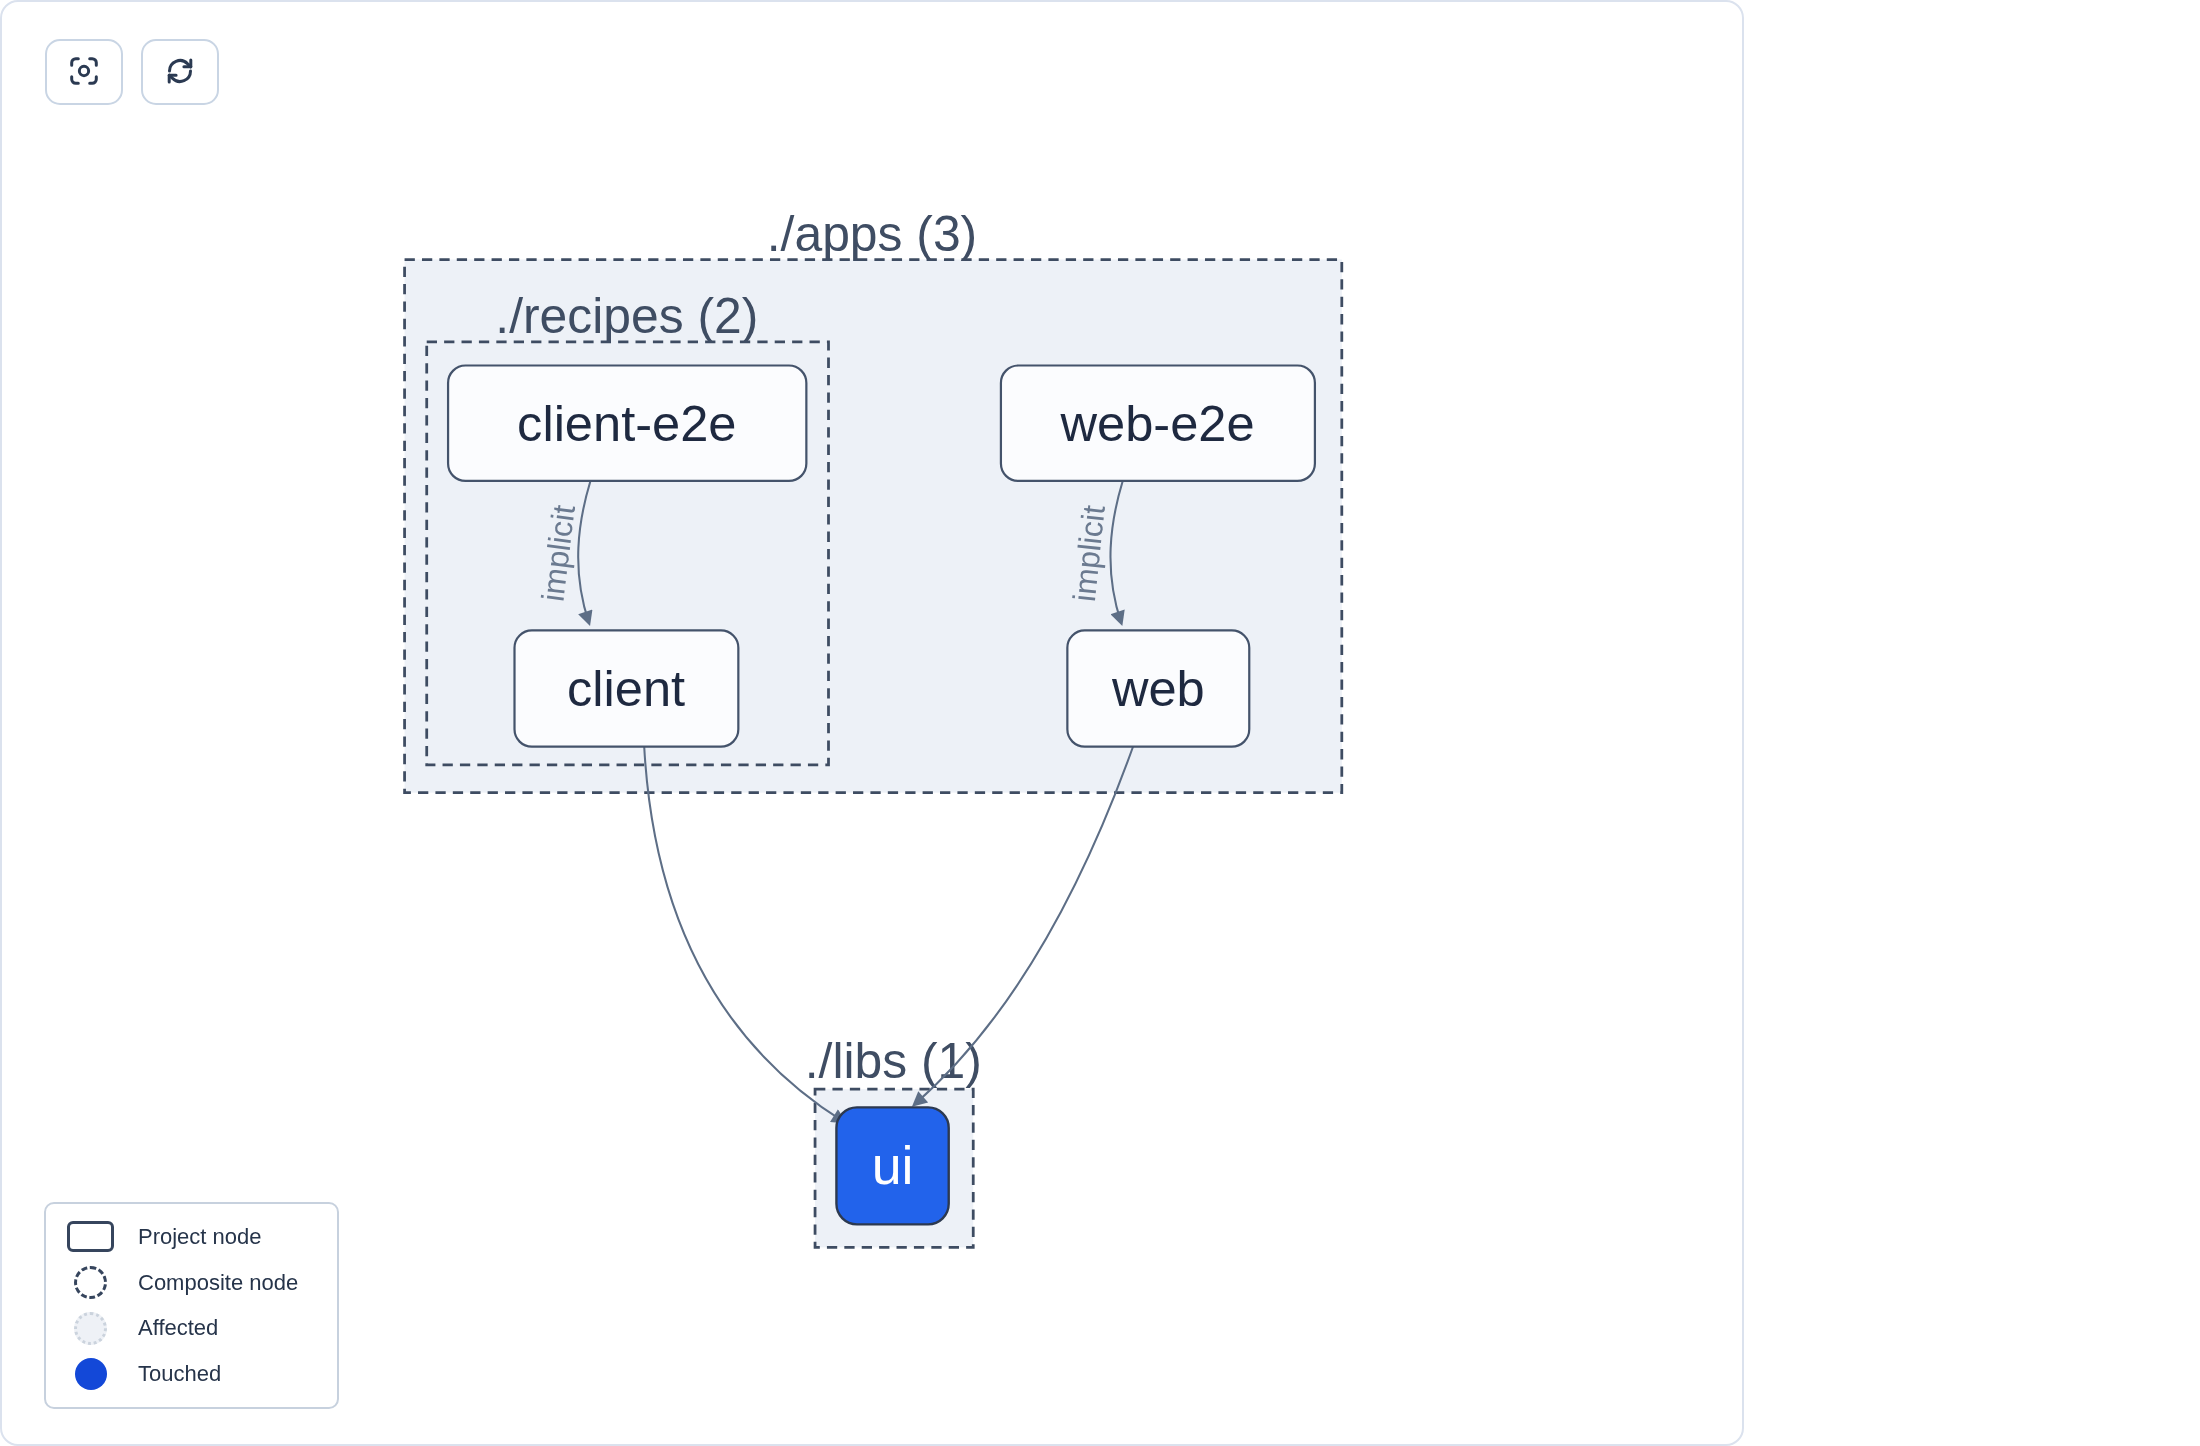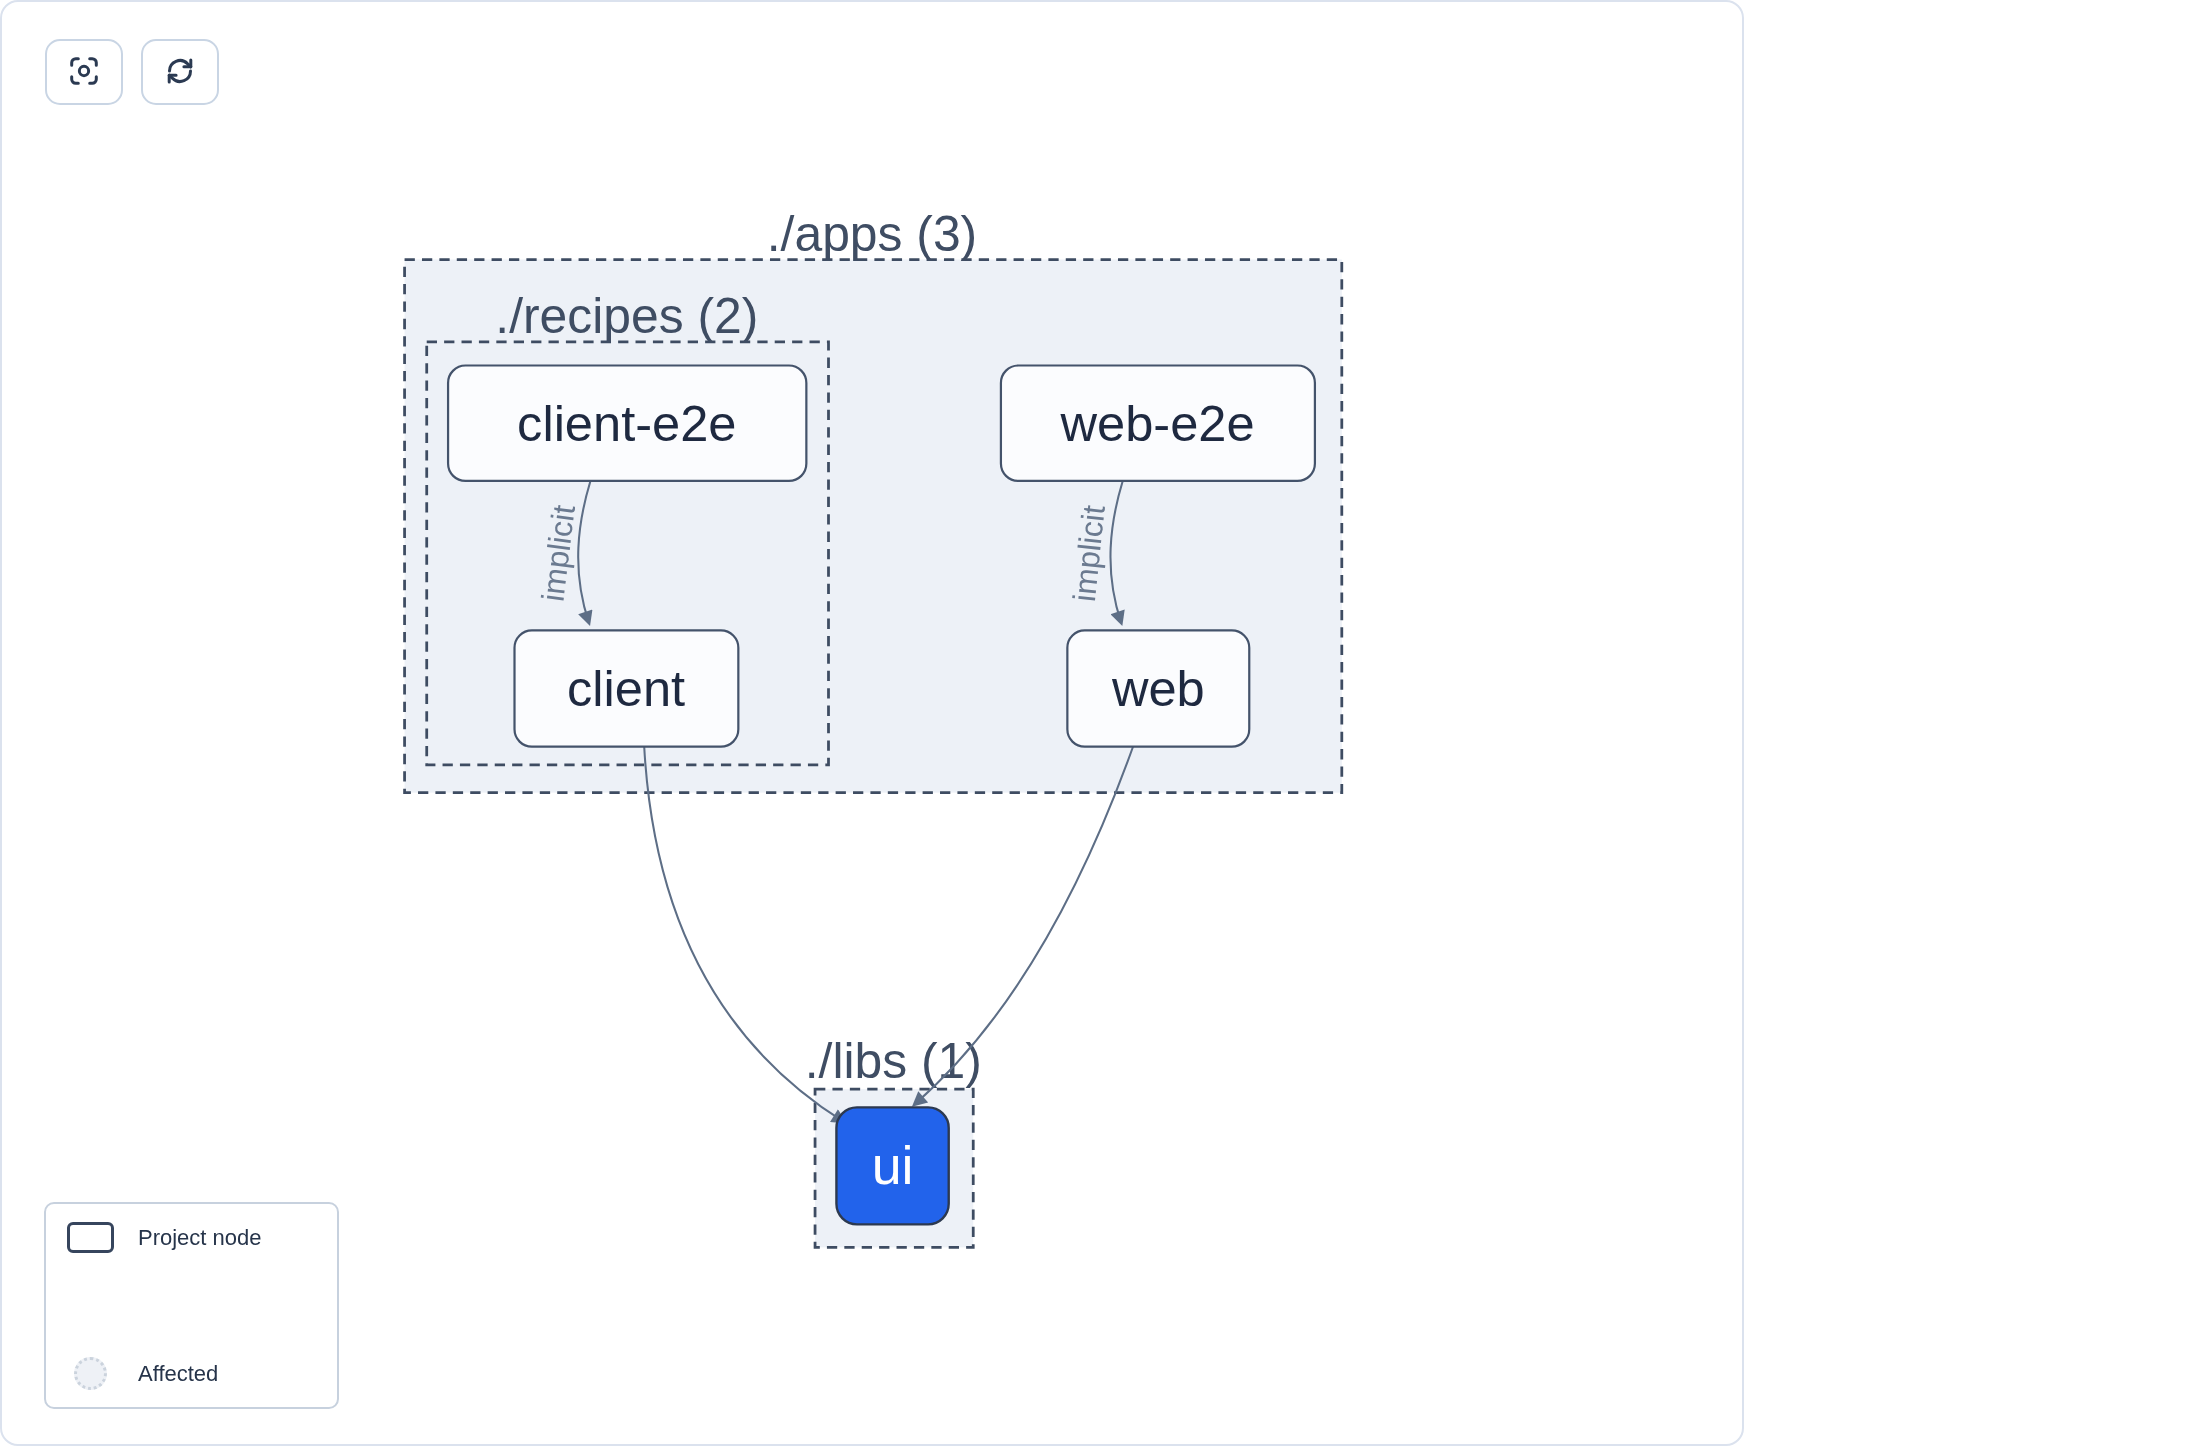--- a/index.html
+++ b/index.html
@@ -139,19 +139,31 @@
 
   <div class="legend">
     <div class="legend-row">
       <span class="legend-swatch-box">
           <span class="sw-project"></span>
         </span>
       <span class="legend-label">Project node</span>
     </div>
     <div class="legend-row">
       <span class="legend-swatch-box">
+          <span class="sw-composite"></span>
+        </span>
+      <span class="legend-label">Composite node</span>
+    </div>
+    <div class="legend-row">
+      <span class="legend-swatch-box">
           <span class="sw-affected"></span>
         </span>
       <span class="legend-label">Affected</span>
+    </div>
+    <div class="legend-row">
+      <span class="legend-swatch-box">
+          <span class="sw-touched"></span>
+        </span>
+      <span class="legend-label">Touched</span>
     </div>
   </div>
 
 </div>
 
 </body></html>

